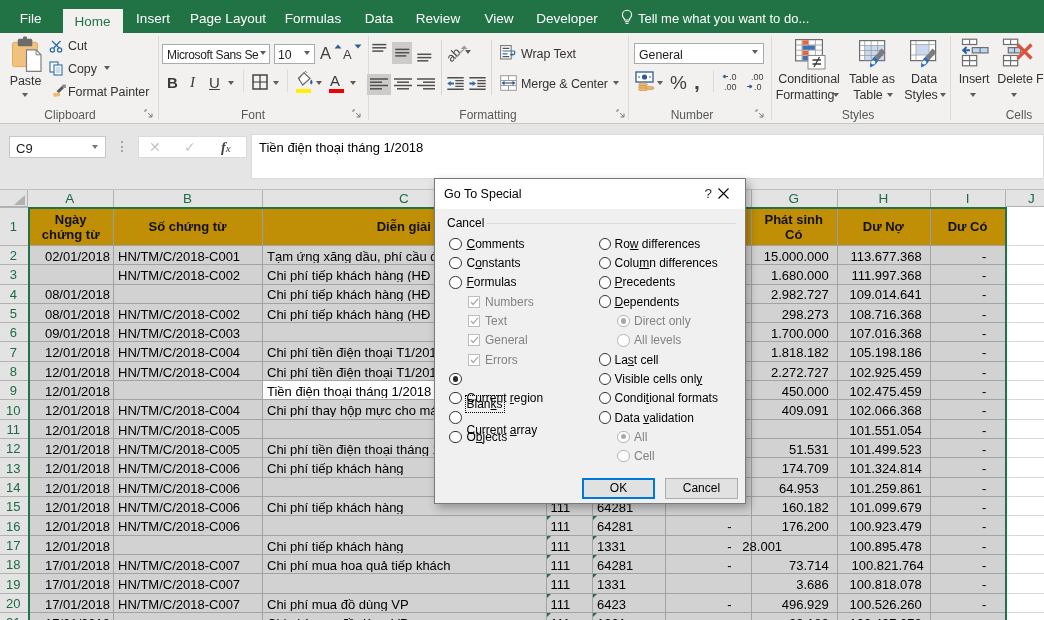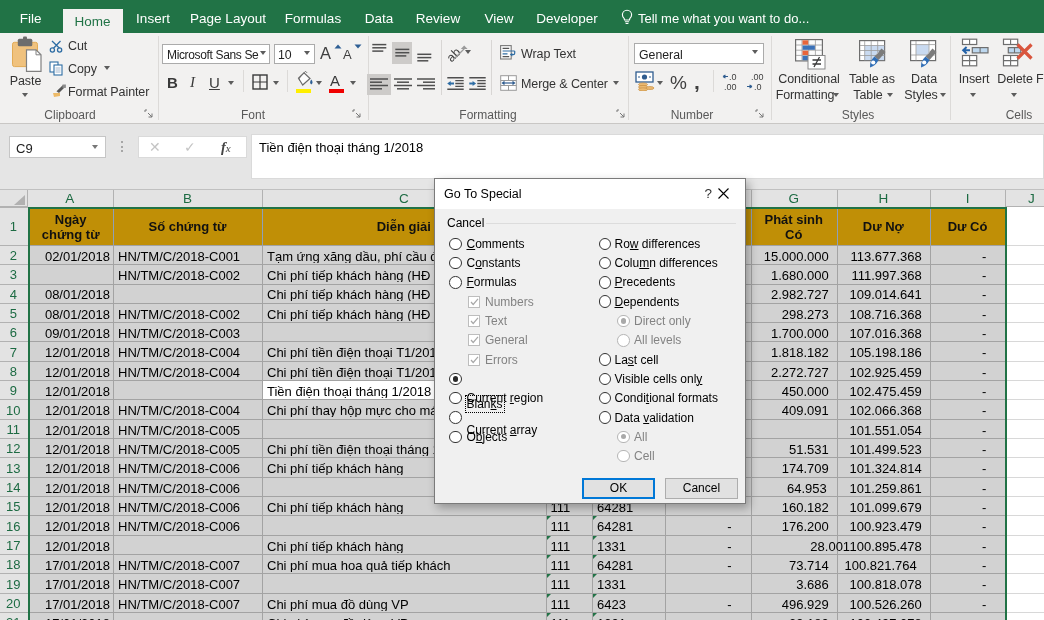--- a/index.html
+++ b/index.html
@@ -568,21 +568,21 @@
 <div class="cell num" style="left:665.5px;top:462.2px;width:84.20000000000005px;padding-right:18px;box-sizing:border-box;">-</div>
 <div class="cell num" style="left:751.7px;top:462.2px;width:84.09999999999991px;padding-right:7px;box-sizing:border-box;">174.709</div>
 <div class="cell num" style="left:837.8px;top:462.2px;width:91.0px;padding-right:7px;box-sizing:border-box;">101.324.814</div>
 <div class="cell num" style="left:930.8px;top:462.2px;width:73.5px;padding-right:18px;box-sizing:border-box;">-</div>
 <div class="cell num" style="left:29.4px;top:481.6px;width:82.6px;padding-right:2px;box-sizing:border-box;">12/01/2018</div>
 <div class="cell " style="left:114px;top:481.6px;width:147px;padding-left:4px;box-sizing:border-box;">HN/TM/C/2018-C006</div>
 <div class="a" style="left:546.5px;top:477.8px;width:0;height:0;border-top:4.5px solid #217346;border-right:4.5px solid transparent"></div>
 <div class="cell " style="left:546.5px;top:481.6px;width:44.5px;padding-left:4px;box-sizing:border-box;">111</div>
 <div class="a" style="left:593px;top:477.8px;width:0;height:0;border-top:4.5px solid #217346;border-right:4.5px solid transparent"></div>
 <div class="cell " style="left:593px;top:481.6px;width:70.5px;padding-left:4px;box-sizing:border-box;">1331</div>
-<div class="cell num" style="left:751.7px;top:481.6px;width:84.09999999999991px;padding-right:9px;box-sizing:border-box;">64.953</div>
+<div class="cell num" style="left:751.7px;top:481.6px;width:84.09999999999991px;padding-right:17px;box-sizing:border-box;">64.953</div>
 <div class="cell num" style="left:837.8px;top:481.6px;width:91.0px;padding-right:7px;box-sizing:border-box;">101.259.861</div>
 <div class="cell num" style="left:930.8px;top:481.6px;width:73.5px;padding-right:18px;box-sizing:border-box;">-</div>
 <div class="cell num" style="left:29.4px;top:500.9px;width:82.6px;padding-right:2px;box-sizing:border-box;">12/01/2018</div>
 <div class="cell " style="left:114px;top:500.9px;width:147px;padding-left:4px;box-sizing:border-box;">HN/TM/C/2018-C006</div>
 <div class="cell " style="left:263px;top:500.9px;width:281.5px;padding-left:4px;box-sizing:border-box;">Chi phí tiếp khách hàng</div>
 <div class="a" style="left:546.5px;top:497.1px;width:0;height:0;border-top:4.5px solid #217346;border-right:4.5px solid transparent"></div>
 <div class="cell " style="left:546.5px;top:500.9px;width:44.5px;padding-left:4px;box-sizing:border-box;">111</div>
 <div class="a" style="left:593px;top:497.1px;width:0;height:0;border-top:4.5px solid #217346;border-right:4.5px solid transparent"></div>
 <div class="cell " style="left:593px;top:500.9px;width:70.5px;padding-left:4px;box-sizing:border-box;">64281</div>
 <div class="cell num" style="left:751.7px;top:500.9px;width:84.09999999999991px;padding-right:7px;box-sizing:border-box;">160.182</div>
@@ -598,33 +598,33 @@
 <div class="cell num" style="left:751.7px;top:520.2px;width:84.09999999999991px;padding-right:7px;box-sizing:border-box;">176.200</div>
 <div class="cell num" style="left:837.8px;top:520.2px;width:91.0px;padding-right:7px;box-sizing:border-box;">100.923.479</div>
 <div class="cell num" style="left:930.8px;top:520.2px;width:73.5px;padding-right:18px;box-sizing:border-box;">-</div>
 <div class="cell num" style="left:29.4px;top:539.5px;width:82.6px;padding-right:2px;box-sizing:border-box;">12/01/2018</div>
 <div class="cell " style="left:263px;top:539.5px;width:281.5px;padding-left:4px;box-sizing:border-box;">Chi phí tiếp khách hàng</div>
 <div class="a" style="left:546.5px;top:535.8px;width:0;height:0;border-top:4.5px solid #217346;border-right:4.5px solid transparent"></div>
 <div class="cell " style="left:546.5px;top:539.5px;width:44.5px;padding-left:4px;box-sizing:border-box;">111</div>
 <div class="a" style="left:593px;top:535.8px;width:0;height:0;border-top:4.5px solid #217346;border-right:4.5px solid transparent"></div>
 <div class="cell " style="left:593px;top:539.5px;width:70.5px;padding-left:4px;box-sizing:border-box;">1331</div>
 <div class="cell num" style="left:665.5px;top:539.5px;width:84.20000000000005px;padding-right:18px;box-sizing:border-box;">-</div>
-<div class="cell num" style="left:790px;top:539.5px;width:84.09999999999991px;padding-right:24px;box-sizing:border-box;">28.001</div>
+<div class="cell num" style="left:722px;top:539.5px;width:84.09999999999991px;padding-right:24px;box-sizing:border-box;">28.001</div>
 <div class="cell num" style="left:837.8px;top:539.5px;width:91.0px;padding-right:7px;box-sizing:border-box;">100.895.478</div>
 <div class="cell num" style="left:930.8px;top:539.5px;width:73.5px;padding-right:18px;box-sizing:border-box;">-</div>
 <div class="cell num" style="left:29.4px;top:558.9px;width:82.6px;padding-right:2px;box-sizing:border-box;">17/01/2018</div>
 <div class="cell " style="left:114px;top:558.9px;width:147px;padding-left:4px;box-sizing:border-box;">HN/TM/C/2018-C007</div>
 <div class="cell " style="left:263px;top:558.9px;width:281.5px;padding-left:4px;box-sizing:border-box;">Chi phí mua hoa quả tiếp khách</div>
 <div class="a" style="left:546.5px;top:555.1px;width:0;height:0;border-top:4.5px solid #217346;border-right:4.5px solid transparent"></div>
 <div class="cell " style="left:546.5px;top:558.9px;width:44.5px;padding-left:4px;box-sizing:border-box;">111</div>
 <div class="a" style="left:593px;top:555.1px;width:0;height:0;border-top:4.5px solid #217346;border-right:4.5px solid transparent"></div>
 <div class="cell " style="left:593px;top:558.9px;width:70.5px;padding-left:4px;box-sizing:border-box;">64281</div>
 <div class="cell num" style="left:665.5px;top:558.9px;width:84.20000000000005px;padding-right:18px;box-sizing:border-box;">-</div>
 <div class="cell num" style="left:751.7px;top:558.9px;width:84.09999999999991px;padding-right:7px;box-sizing:border-box;">73.714</div>
-<div class="cell num" style="left:837.8px;top:558.9px;width:91.0px;padding-right:12px;box-sizing:border-box;">100.821.764</div>
+<div class="cell num" style="left:837.8px;top:558.9px;width:91.0px;padding-right:5px;box-sizing:border-box;">100.821.764</div>
 <div class="cell num" style="left:930.8px;top:558.9px;width:73.5px;padding-right:18px;box-sizing:border-box;">-</div>
 <div class="cell num" style="left:29.4px;top:578.2px;width:82.6px;padding-right:2px;box-sizing:border-box;">17/01/2018</div>
 <div class="cell " style="left:114px;top:578.2px;width:147px;padding-left:4px;box-sizing:border-box;">HN/TM/C/2018-C007</div>
 <div class="a" style="left:546.5px;top:574.4px;width:0;height:0;border-top:4.5px solid #217346;border-right:4.5px solid transparent"></div>
 <div class="cell " style="left:546.5px;top:578.2px;width:44.5px;padding-left:4px;box-sizing:border-box;">111</div>
 <div class="a" style="left:593px;top:574.4px;width:0;height:0;border-top:4.5px solid #217346;border-right:4.5px solid transparent"></div>
 <div class="cell " style="left:593px;top:578.2px;width:70.5px;padding-left:4px;box-sizing:border-box;">1331</div>
 <div class="cell num" style="left:751.7px;top:578.2px;width:84.09999999999991px;padding-right:7px;box-sizing:border-box;">3.686</div>
 <div class="cell num" style="left:837.8px;top:578.2px;width:91.0px;padding-right:7px;box-sizing:border-box;">100.818.078</div>
 <div class="cell num" style="left:930.8px;top:578.2px;width:73.5px;padding-right:18px;box-sizing:border-box;">-</div>

